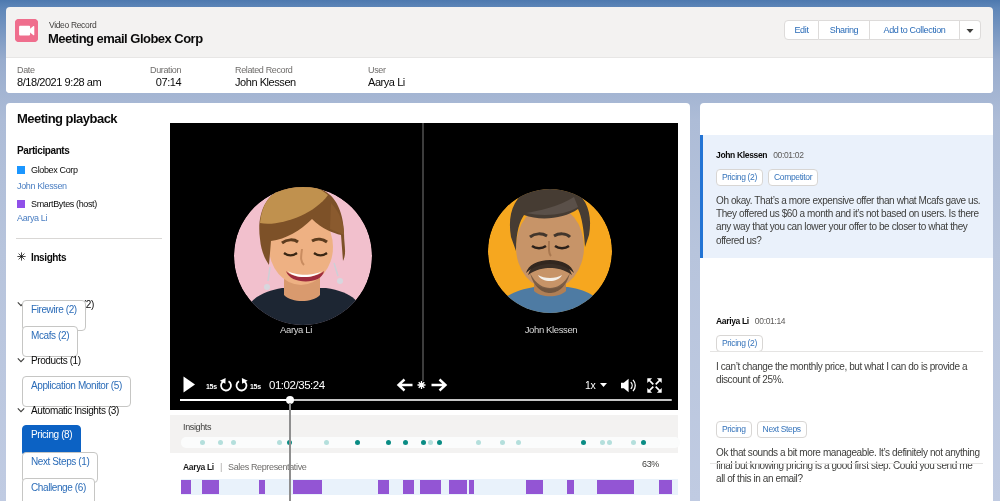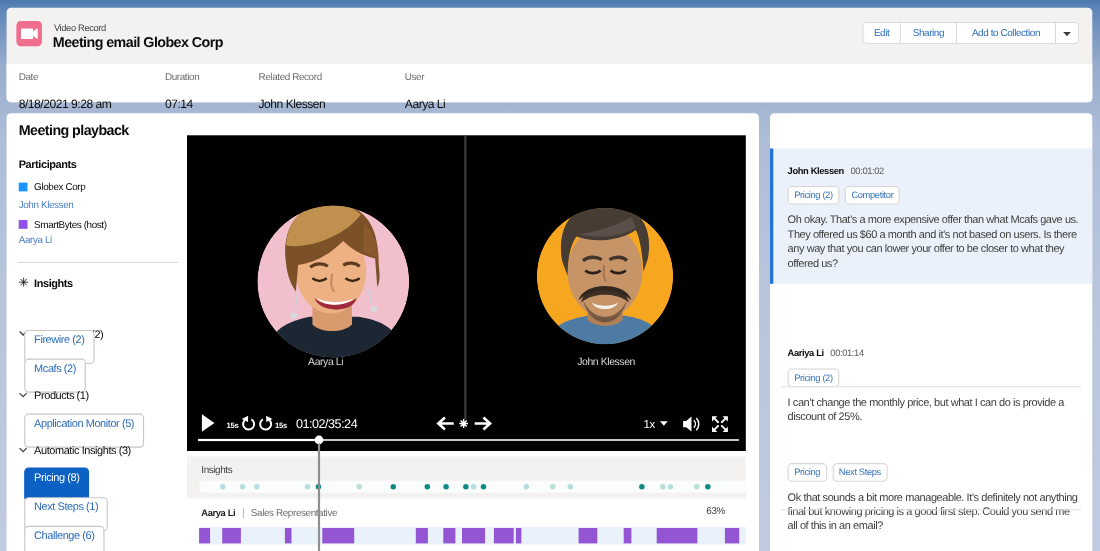--- a/index.html
+++ b/index.html
@@ -13,21 +13,21 @@
   #hdr .fields { position:absolute; left:0; right:0; bottom:0; height:36px; background:#fff; border-top:1px solid #e7e6e5; border-radius:0 0 4px 4px; }
   #hicon { position:absolute; left:9px; top:12px; width:23px; height:23px; background:#ef6e8d; border-radius:4px; }
   #htype { position:absolute; left:43px; top:13px; font-size:8.5px; color:#43413f; }
   #htitle { position:absolute; left:42px; top:24px; font-size:13px; font-weight:bold; color:#0b0b0b; }
   .btngroup { position:absolute; right:12px; top:13px; display:flex; }
   .btn { height:20px; background:#fff; border:1px solid #dddbda; border-left-width:0; color:#2b6cb8; font-size:9px; line-height:18px; padding:0 9px; text-align:center; }
   .btn:first-child { border-left-width:1px; border-radius:4px 0 0 4px; }
   .btn.last { border-radius:0 4px 4px 0; padding:2px 6px 0; color:#3e3e3c; }
   .fld { position:absolute; top:7px; }
   .fld .lab { font-size:9px; color:#6f6d6b; }
-  .fld .val { font-size:11px; color:#0b0b0b; margin-top:14px; }
+  .fld .val { font-size:11px; color:#0b0b0b; margin-top:1px;text-align:right; }
 
   
   #main { left:6px; top:103px; width:684px; height:405px; }
   .abs { position:absolute; }
   #mp-title { left:11px; top:8px; font-size:13px; font-weight:bold; color:#0b0b0b; }
   .ph { left:11px; top:42px; font-size:10px; font-weight:bold; color:#0b0b0b; }
   .prow { font-size:9px; color:#0b0b0b; }
   .sq { width:8px; height:8px; display:inline-block; margin-right:6px; vertical-align:-1px; }
   .sq.b { background:#1b96ff; }
   .sq.p { background:#9050e9; }

